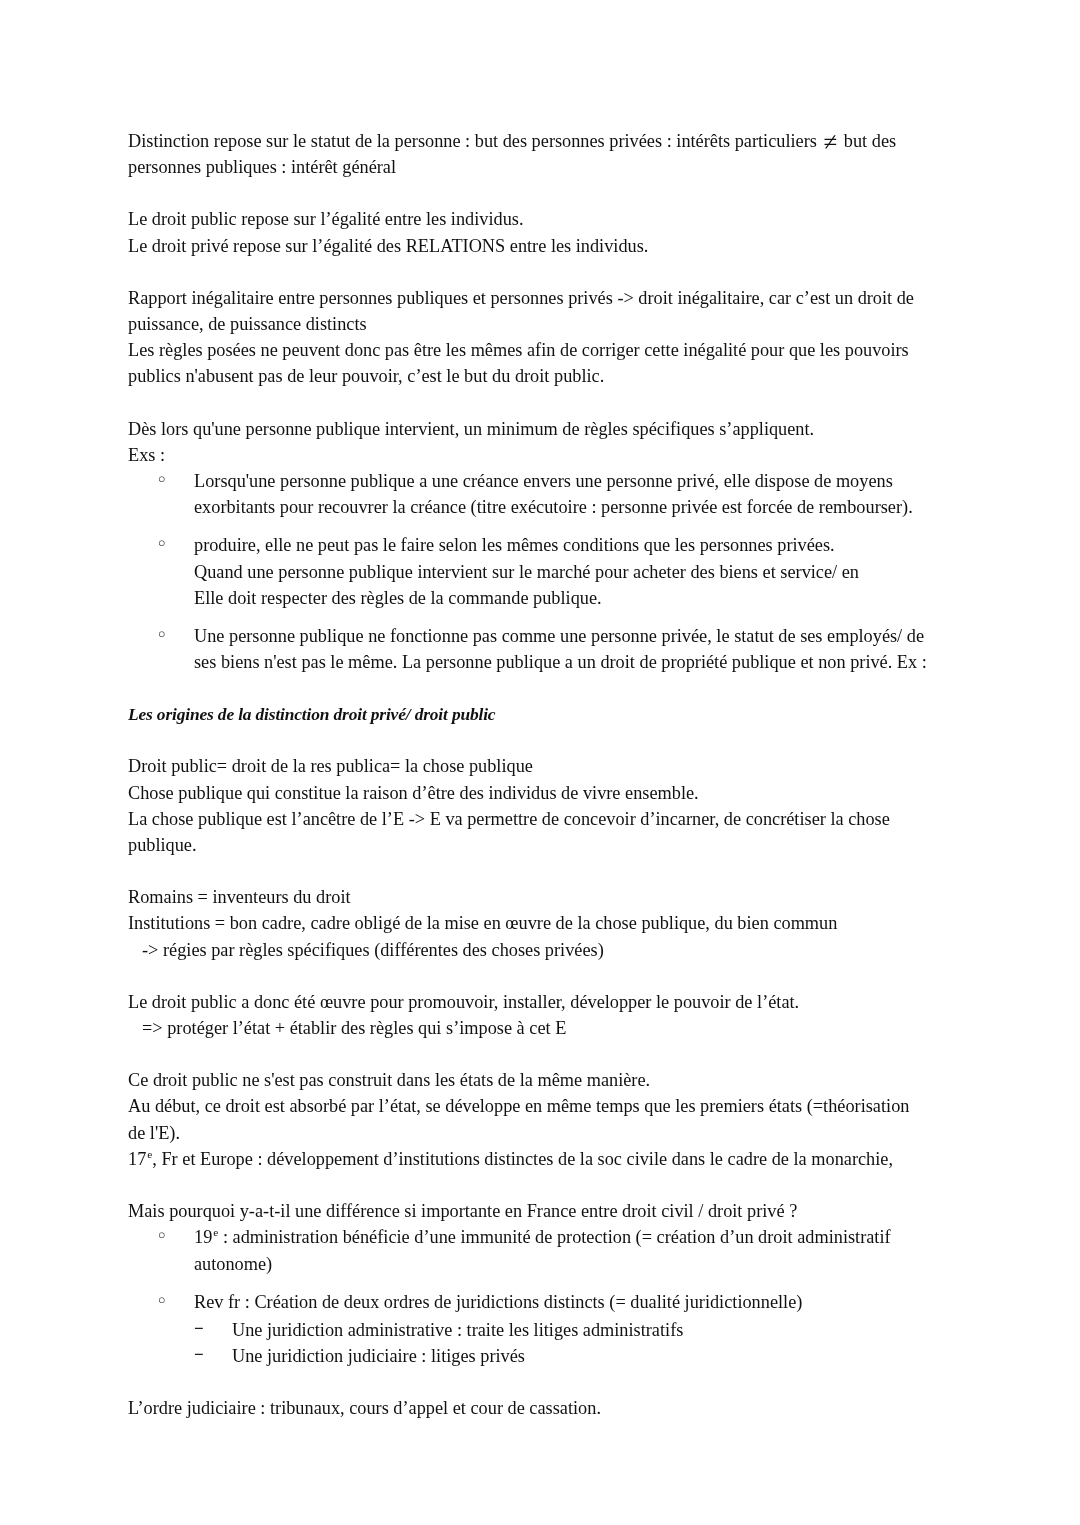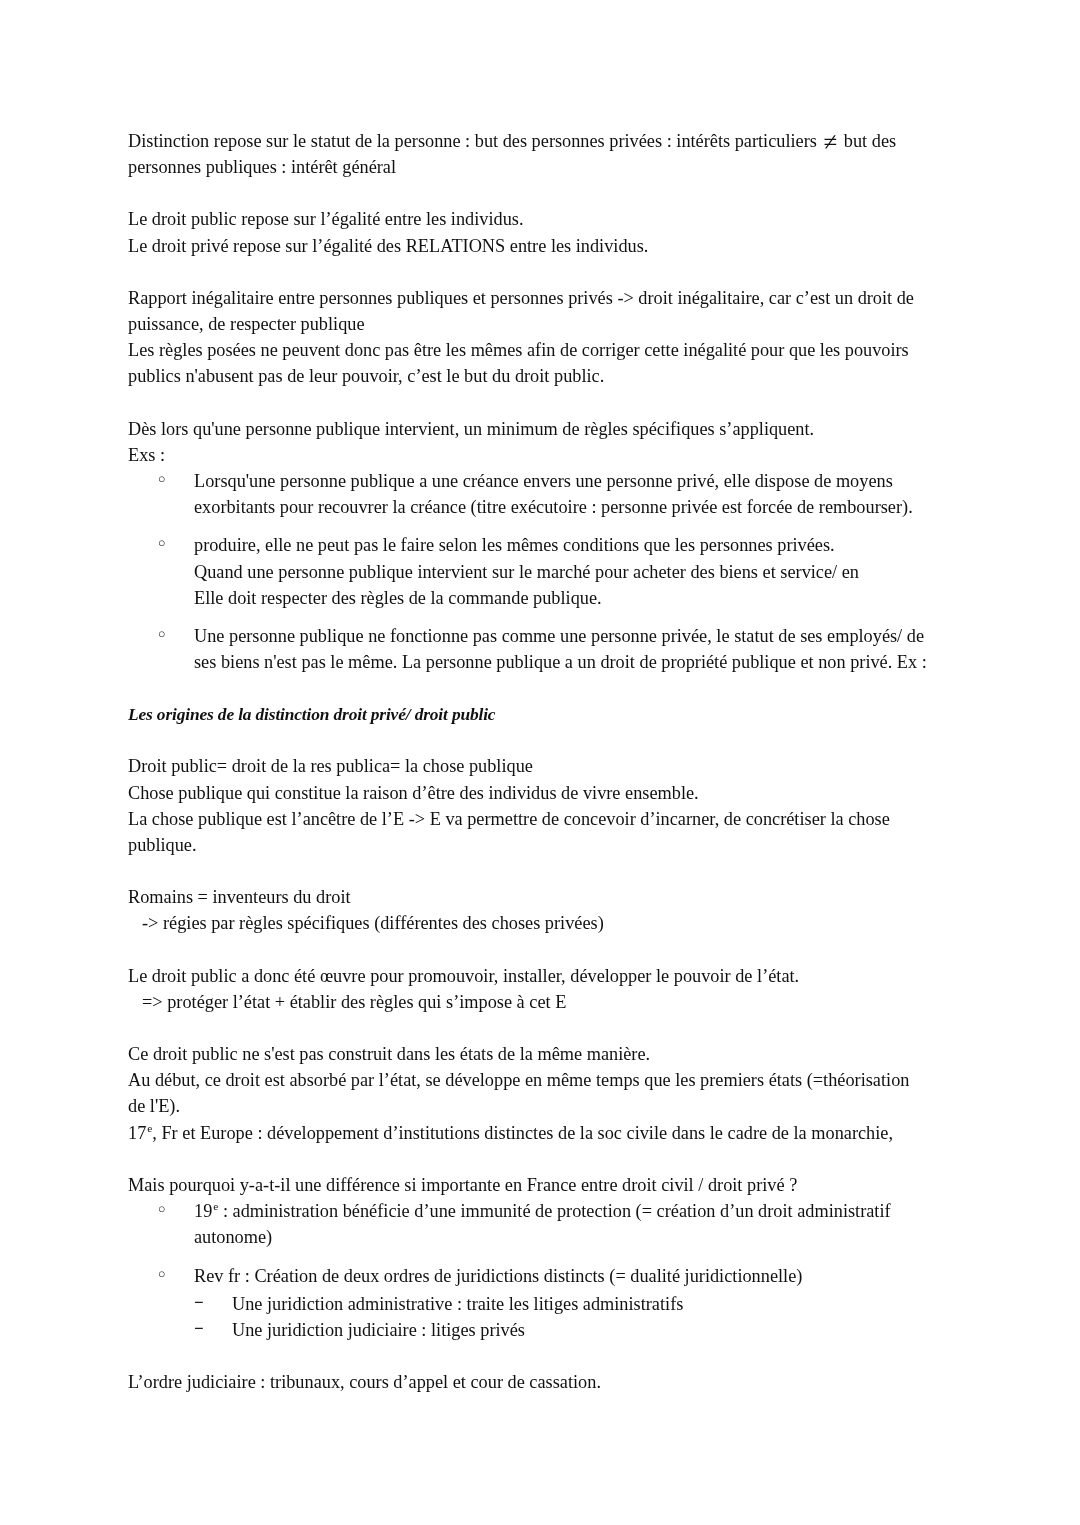--- a/index.html
+++ b/index.html
@@ -131,21 +131,21 @@
 
     <div class="para">
       <div class="line">Le droit public repose sur l’égalité entre les individus.</div>
       <div class="line">Le droit privé repose sur l’égalité des RELATIONS entre les individus.</div>
     </div>
 
     <div class="gap"></div>
 
     <div class="para">
       <div class="line">Rapport inégalitaire entre personnes publiques et personnes privés -&gt; droit inégalitaire, car c’est un droit de</div>
-      <div class="line">puissance, de respecter publique</div>
+      <div class="line">puissance, de puissance distincts</div>
       <div class="line">Les règles posées ne peuvent donc pas être les mêmes afin de corriger cette inégalité pour que les pouvoirs</div>
       <div class="line">publics n'abusent pas de leur pouvoir, c’est le but du droit public.</div>
     </div>
 
     <div class="gap"></div>
 
     <div class="para">
       <div class="line">Dès lors qu'une personne publique intervient, un minimum de règles spécifiques s’appliquent.</div>
       <div class="line">Exs :</div>
     </div>
@@ -179,20 +179,21 @@
       <div class="line">Droit public= droit de la res publica= la chose publique</div>
       <div class="line">Chose publique qui constitue la raison d’être des individus de vivre ensemble.</div>
       <div class="line">La chose publique est l’ancêtre de l’E -&gt; E va permettre de concevoir d’incarner, de concrétiser la chose</div>
       <div class="line">publique.</div>
     </div>
 
     <div class="gap"></div>
 
     <div class="para">
       <div class="line">Romains = inventeurs du droit</div>
+      <div class="line">Institutions = bon cadre, cadre obligé de la mise en œuvre de la chose publique, du bien commun</div>
       <div class="line hang">-&gt; régies par règles spécifiques (différentes des choses privées)</div>
     </div>
 
     <div class="gap"></div>
 
     <div class="para">
       <div class="line">Le droit public a donc été œuvre pour promouvoir, installer, développer le pouvoir de l’état.</div>
       <div class="line hang">=&gt; protéger l’état + établir des règles qui s’impose à cet E</div>
     </div>
 

